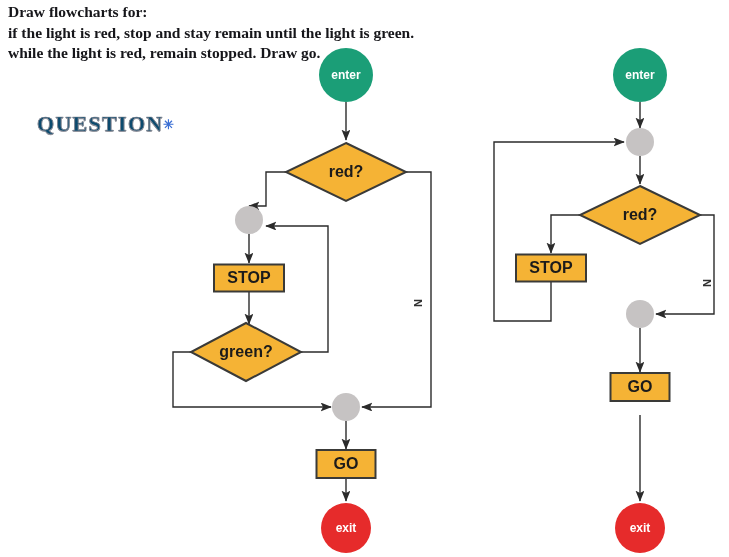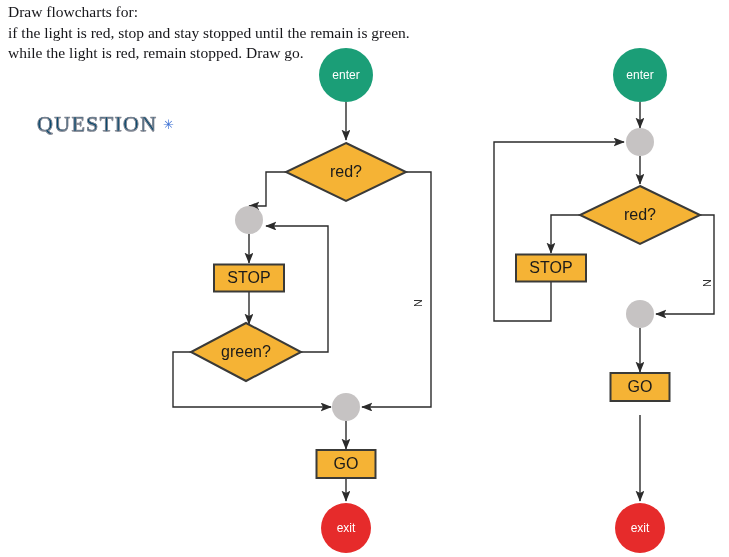--- a/index.html
+++ b/index.html
@@ -14,20 +14,21 @@
     position: relative;
     overflow: hidden;
     font-family: "Liberation Sans", sans-serif;
     color: #1a1a1a;
   }
   #stage {
     position: absolute;
     left: 0; top: 0;
     width: 729px;
     height: 557px;
+    font-weight: bold;
   }
 
   
   .prompt {
     position: absolute;
     left: 8px;
     top: 2px;
     width: 460px;
     font-family: "Liberation Serif", serif;
     font-size: 15.5px;
@@ -90,21 +91,21 @@
     dominant-baseline: middle;
   }
 </style>
 </head>
 <body>
 
 <div id="stage">
 
   <div class="prompt">
     <span class="line">Draw flowcharts for:</span>
-    <span class="line">if the light is red, stop and stay stopped until the remain is green.</span>
+    <span class="line">if the light is red, stop and stay remain until the light is green.</span>
     <span class="line">while the light is red, remain stopped. Draw go.</span>
   </div>
 
   <div class="question-word">QUESTION</div>
   <div class="question-mark">✳</div>
 
   <svg id="flow" width="729" height="557" viewBox="0 0 729 557">
     <defs>
       <marker id="arrow" markerWidth="9" markerHeight="9" refX="7.4" refY="3.2" orient="auto" markerUnits="strokeWidth">
         <path d="M0,0 L8,3.2 L0,6.4 L1.7,3.2 z" fill="#2b2b2b"></path>

